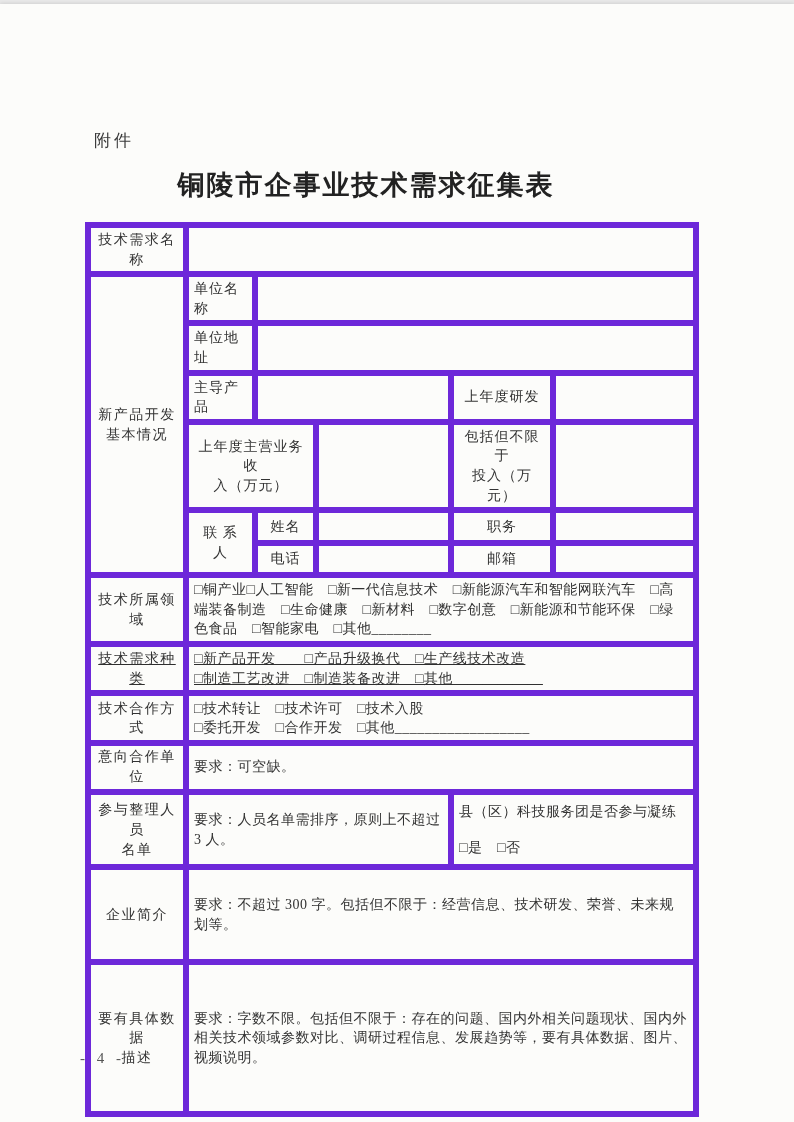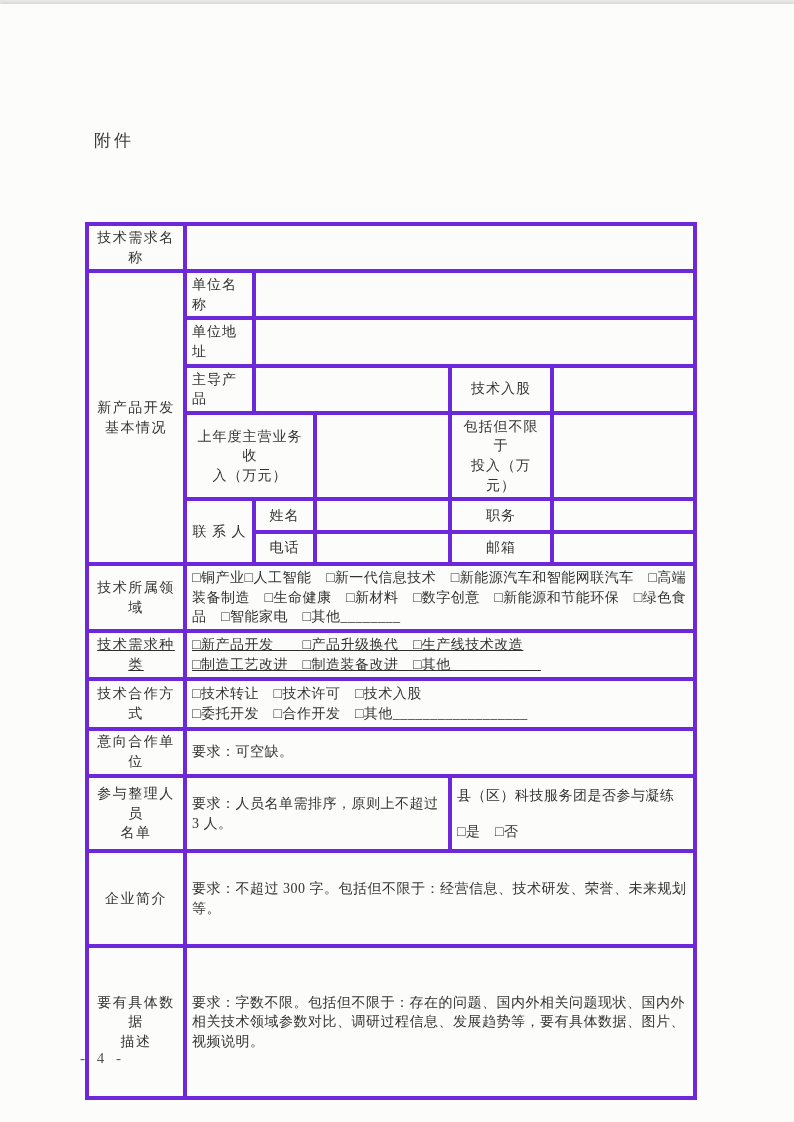--- a/index.html
+++ b/index.html
@@ -20,21 +20,21 @@
   .doc-title {
     position:absolute; left:0; top:163px; width:732px;
     margin:0; text-align:center;
     font-size:27px; font-weight:bold; letter-spacing:2px; color:#222;
   }
   table.form {
     position:absolute; left:85px; top:218px;
     width:608px; border-collapse:collapse; table-layout:fixed;
   }
   table.form td {
-    border:4px solid #6d28d9;
+    border:6px solid #6d28d9;
     font-size:14px; line-height:1.4;
     padding:2px 5px;
     vertical-align:middle;
     color:#333;
     overflow:hidden;
     word-break:break-all;
   }
   td.hdr  { text-align:center; letter-spacing:1.5px; padding:2px 3px; }
   td.lbl  { text-align:left; padding-left:9px; letter-spacing:1px; }
   td.lblc { text-align:center; padding:2px 1px; letter-spacing:1px; }
@@ -61,20 +61,21 @@
     font-size:15px; letter-spacing:4px; color:#555;
   }
 </style>
 </head>
 <body>
 
 <div class="page">
 
   <div class="attachment">附件</div>
 
+  <h1 class="doc-title">铜陵市企事业技术需求征集表</h1>
 
   <table class="form">
     <colgroup>
       <col style="width:98px">
       <col style="width:69px">
       <col style="width:61px">
       <col style="width:135px">
       <col style="width:102px">
       <col style="width:143px">
     </colgroup>
@@ -93,21 +94,21 @@
     </tr>
 
     <tr class="r3">
       <td class="lbl">单位地址</td>
       <td colspan="4"></td>
     </tr>
 
     <tr class="r4">
       <td class="lbl">主导产品</td>
       <td colspan="2"></td>
-      <td class="lblc">技术入股</td>
+      <td class="lblc">上年度研发</td>
       <td></td>
     </tr>
 
     <tr class="r5">
       <td colspan="2" class="lblc pre">上年度主营业务收
 入（万元）</td>
       <td></td>
       <td class="lblc pre">包括但不限于
 投入（万元）</td>
       <td></td>

